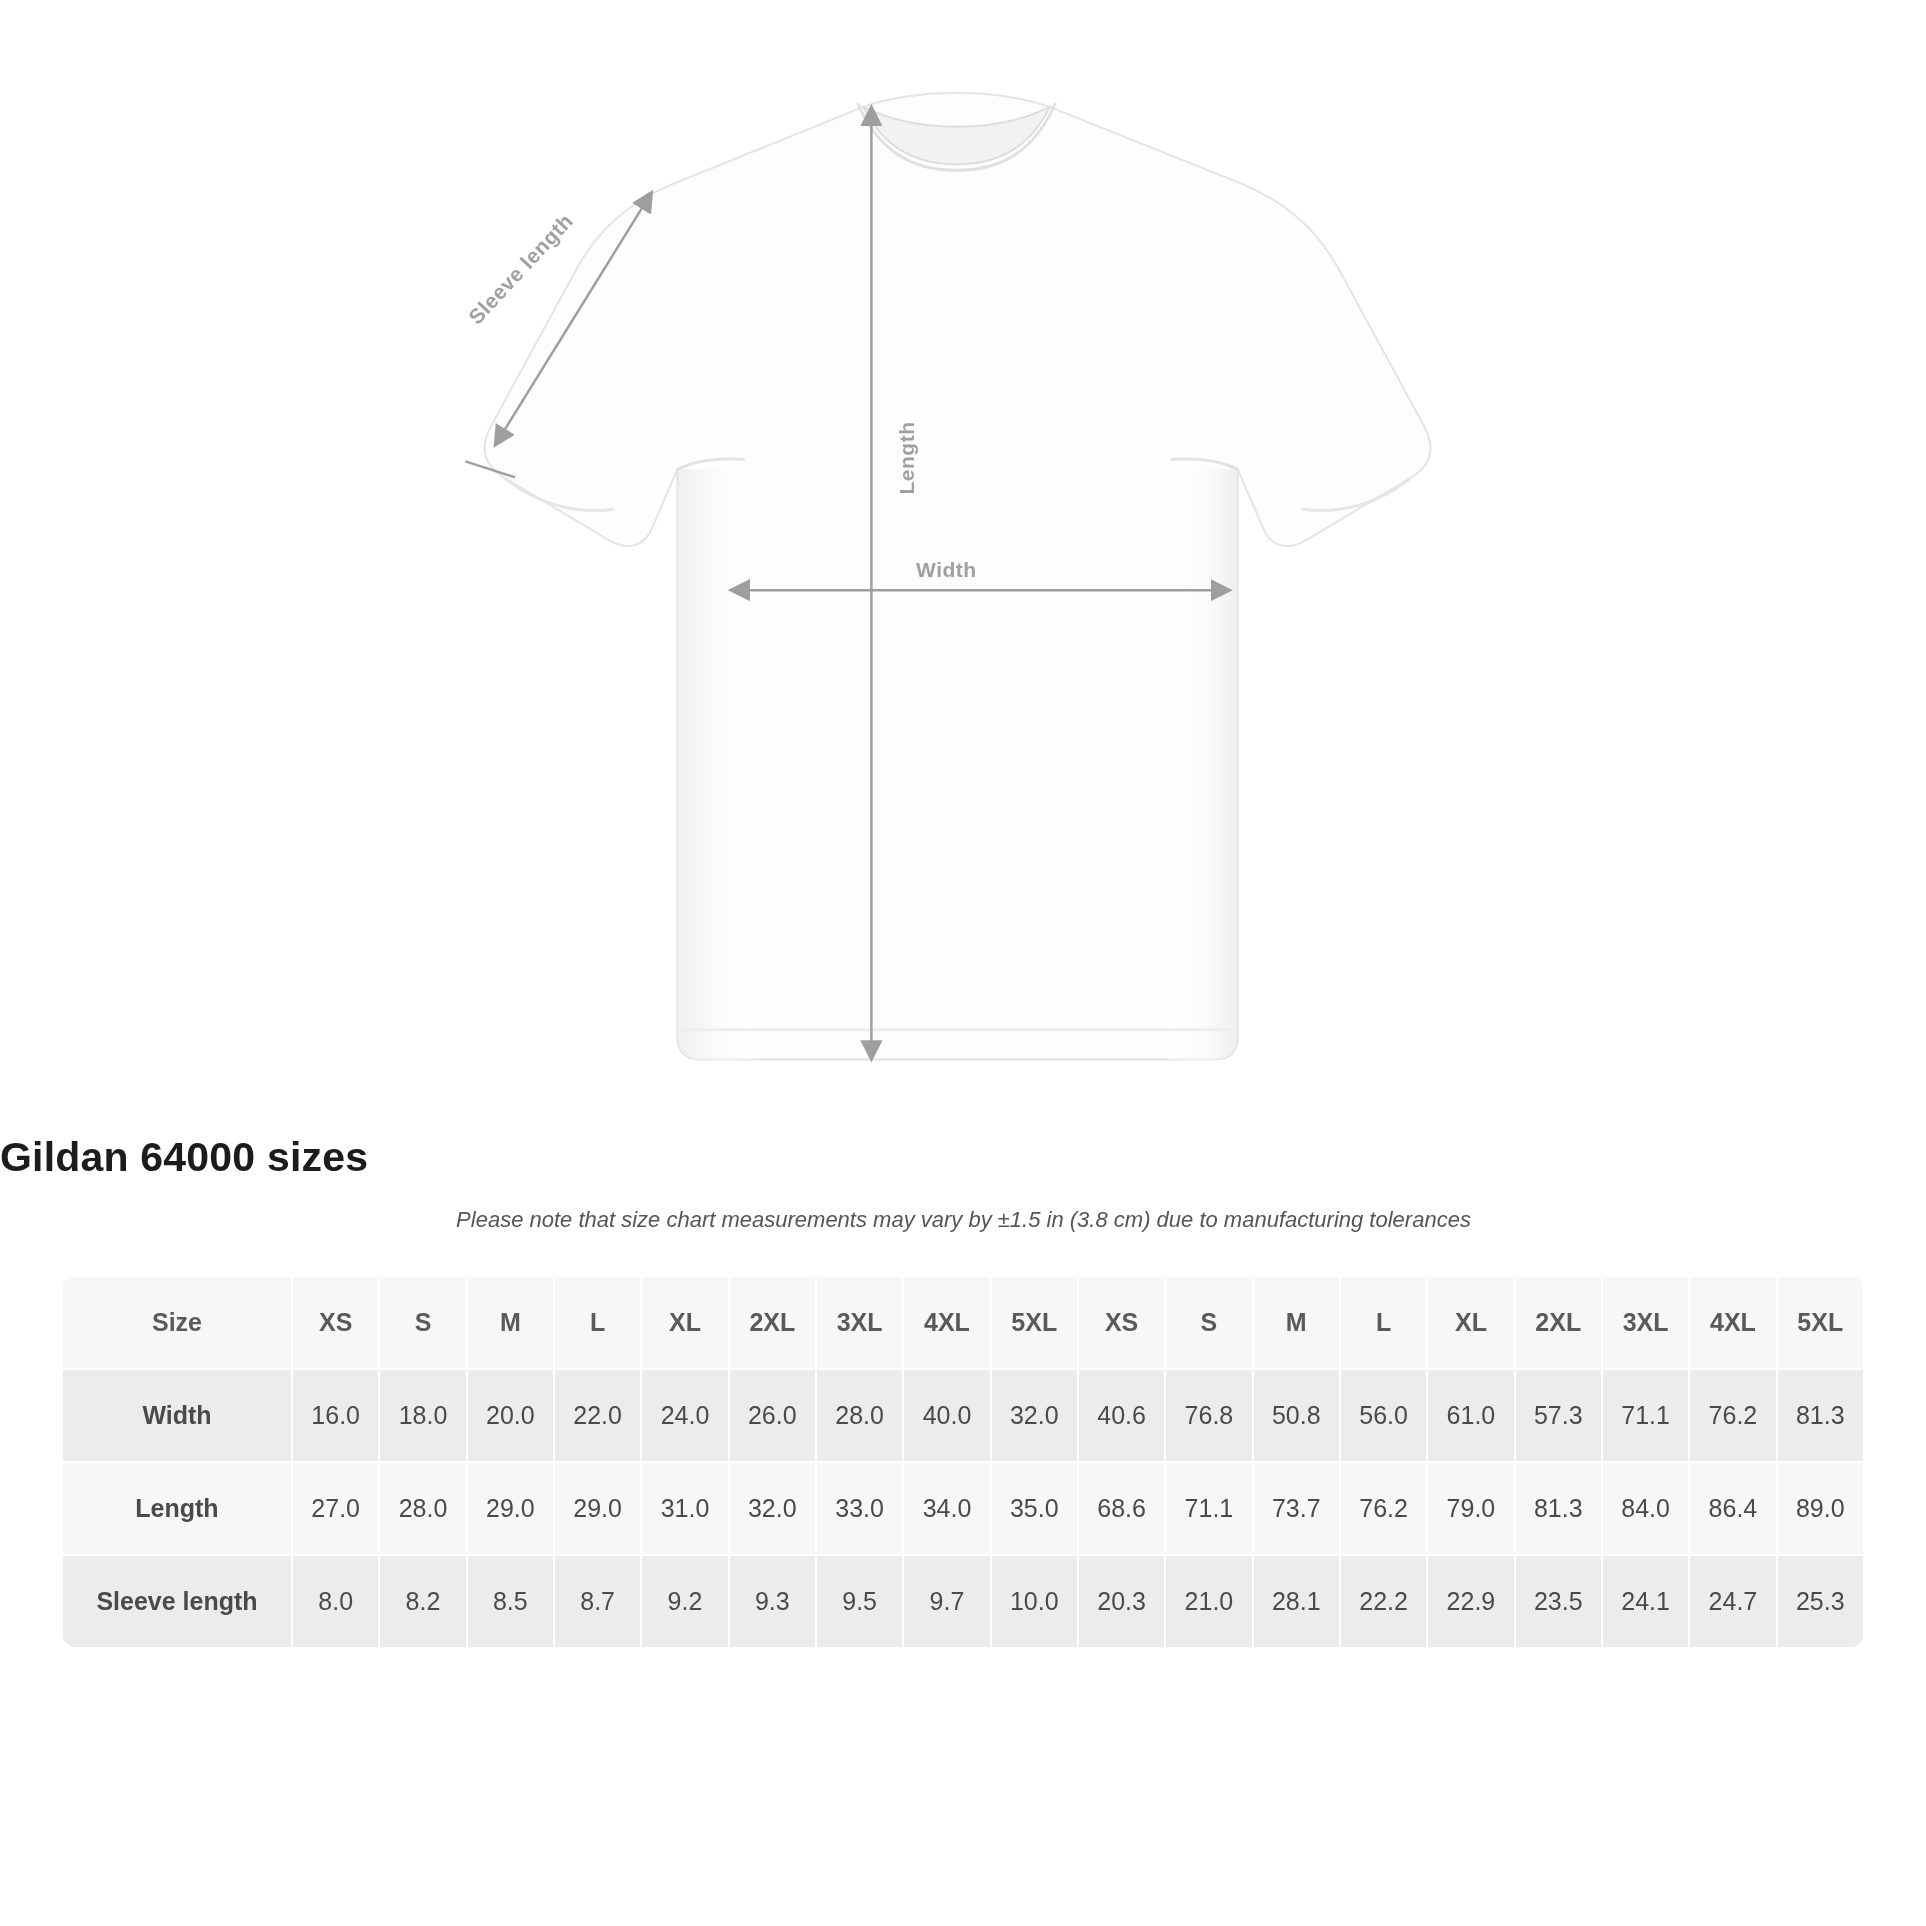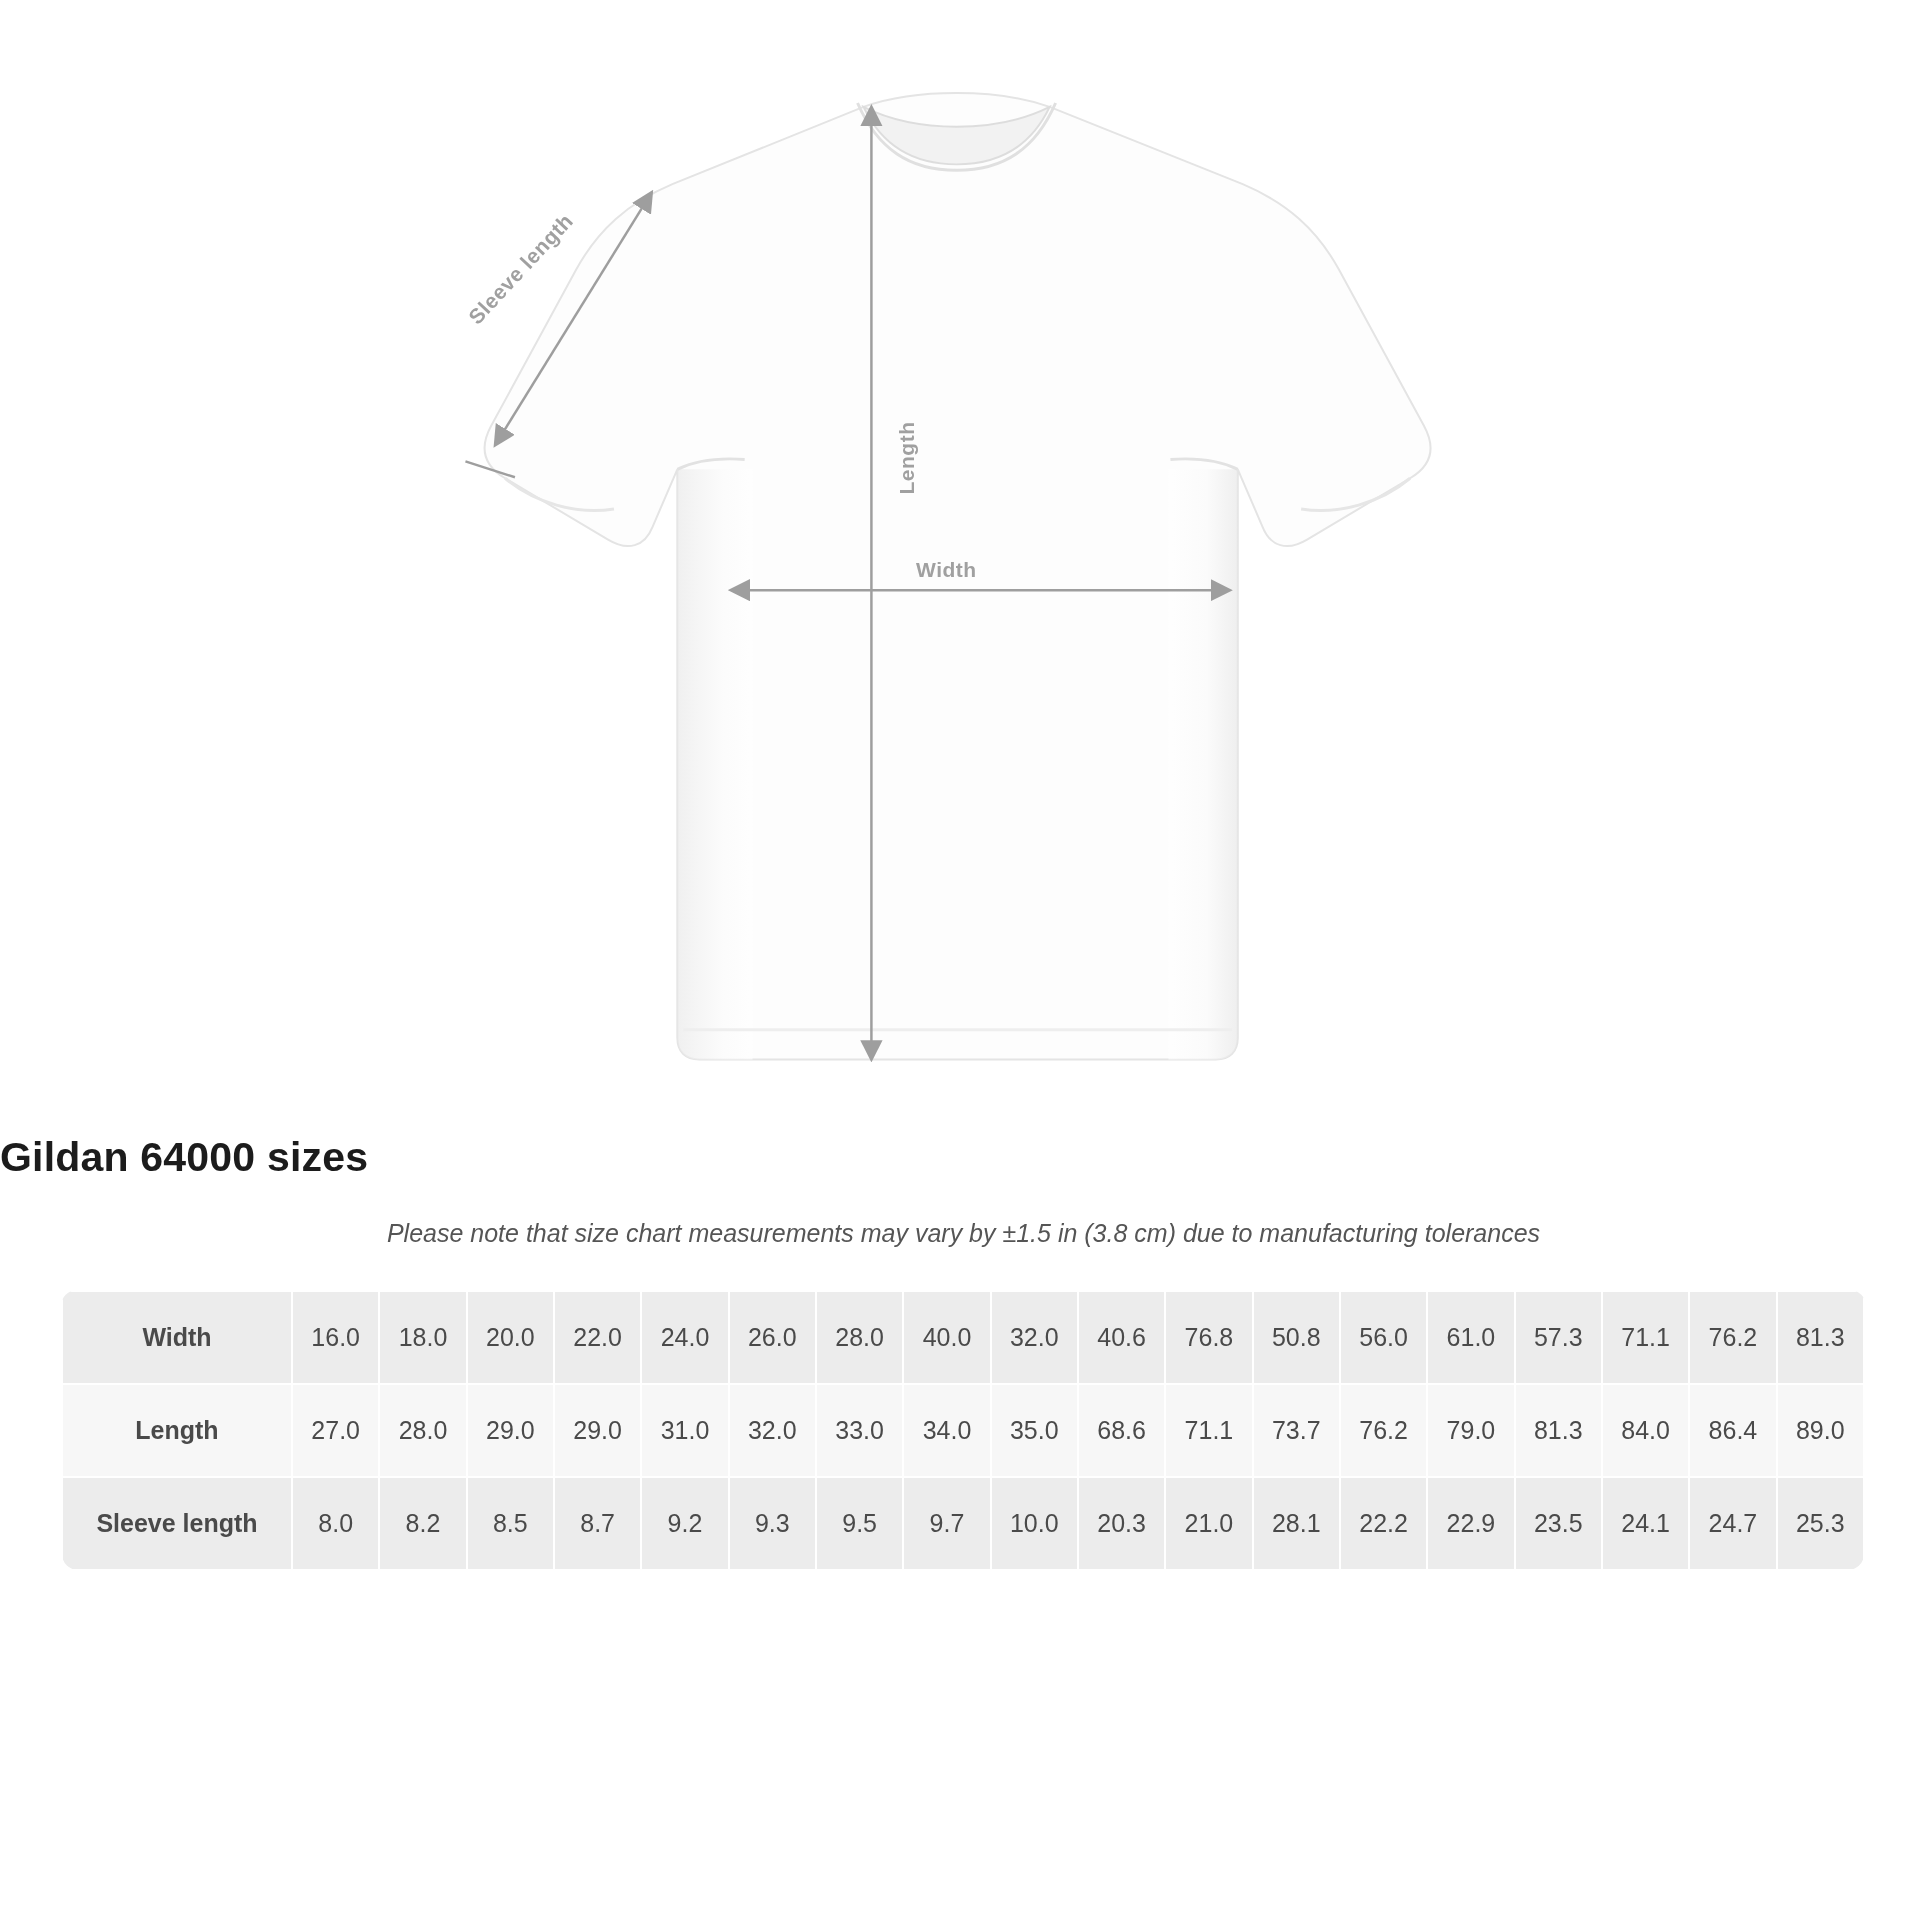--- a/index.html
+++ b/index.html
@@ -62,24 +62,24 @@
     text-align: left;
     font-size: 41px;
     font-weight: bold;
     color: #1c1c1c;
     margin: 0;
     padding-top: 25px;
     letter-spacing: 0.2px;
   }
   .subtitle {
     text-align: center;
-    font-size: 25px;
+    font-size: 22px;
     font-style: italic;
     color: #555555;
-    margin: 16px;
+    margin: 4px;
     padding-top: 22px;
   }
 
   
   .table-wrap {
     margin: 42px 61px 0 61px;
     border-radius: 16px;
     overflow: hidden;
     background: #ffffff;
   }
@@ -238,20 +238,41 @@
     <div class="dim-label label-width">Width</div>
   </div>
 
   <h1 class="title">Gildan 64000 sizes</h1>
   <p class="subtitle">Please note that size chart measurements may vary by ±1.5 in (3.8 cm) due to manufacturing tolerances</p>
 
   <div class="table-wrap">
     <table class="size-table">
       <tbody>
 
+        <tr class="header-row">
+          <td class="rowlabel">Size</td>
+          <td class="size-head">XS</td>
+          <td class="size-head">S</td>
+          <td class="size-head">M</td>
+          <td class="size-head">L</td>
+          <td class="size-head">XL</td>
+          <td class="size-head">2XL</td>
+          <td class="size-head">3XL</td>
+          <td class="size-head">4XL</td>
+          <td class="size-head">5XL</td>
+          <td class="size-head">XS</td>
+          <td class="size-head">S</td>
+          <td class="size-head">M</td>
+          <td class="size-head">L</td>
+          <td class="size-head">XL</td>
+          <td class="size-head">2XL</td>
+          <td class="size-head">3XL</td>
+          <td class="size-head">4XL</td>
+          <td class="size-head">5XL</td>
+        </tr>
 
         <tr class="data-row alt">
           <td class="rowlabel">Width</td>
           <td>16.0</td>
           <td>18.0</td>
           <td>20.0</td>
           <td>22.0</td>
           <td>24.0</td>
           <td>26.0</td>
           <td>28.0</td>

